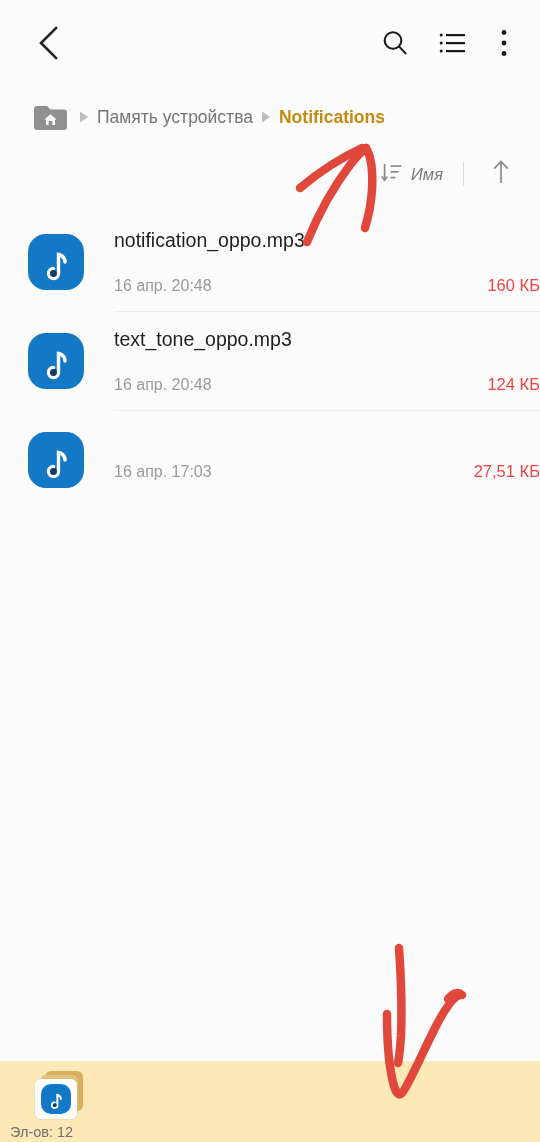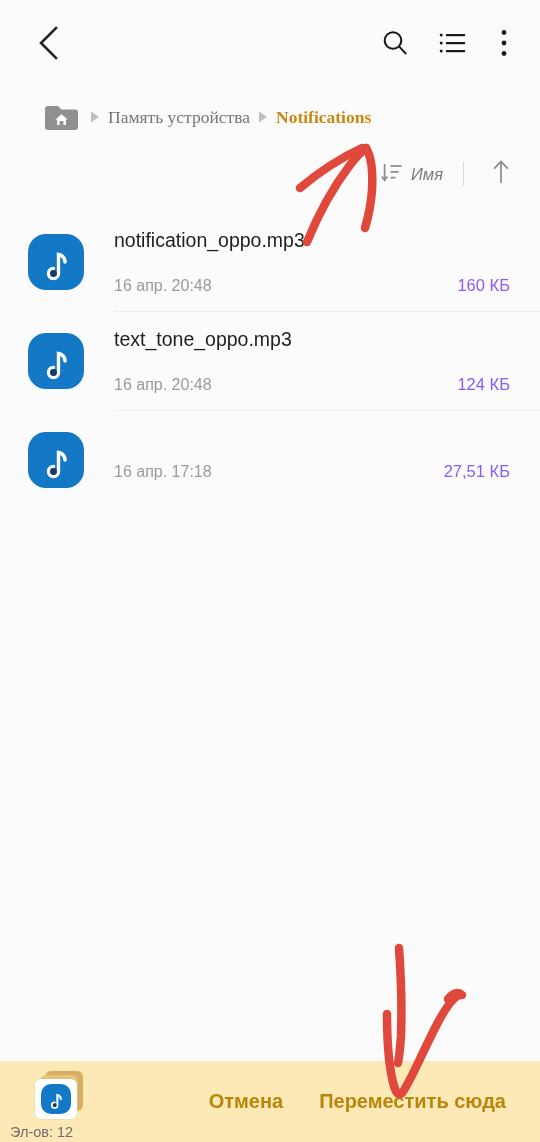--- a/index.html
+++ b/index.html
@@ -46,23 +46,22 @@
     align-items: center;
     justify-content: center;
   }
   .icon-btn.narrow { width: 44px; }
 
   
   .breadcrumb {
     height: 58px;
     display: flex;
     align-items: center;
-    padding-left: 45px;
+    padding-left: 34px;
     box-sizing: border-box;
-    font-family: Liberation Serif, serif;
   }
   .crumb-home {
     width: 33px;
     height: 27px;
     position: relative;
     margin-right: 4px;
     flex: none;
   }
   .crumb-sep {
     width: 26px;
@@ -154,36 +153,35 @@
     flex: 1;
     min-width: 0;
     display: flex;
     flex-direction: column;
     justify-content: center;
   }
   .file-toprow, .file-botrow {
     display: flex;
     align-items: baseline;
     justify-content: space-between;
-    padding-right: 30px;
   }
   .file-name {
     font-size: 19.5px;
     color: #1F1F1F;
     white-space: nowrap;
     overflow: hidden;
     text-overflow: ellipsis;
   }
   .file-date {
     font-size: 16px;
     color: #9A9A9A;
   }
   .file-size {
     font-size: 16.5px;
-    color: #8b5cf6;
+    color: #ef4444;
     white-space: nowrap;
     margin-top: 24px;
   }
 
   
   .bottombar {
     position: absolute;
     left: 0;
     right: 0;
     bottom: 0;
@@ -425,21 +423,21 @@
     <div class="file-icon">
       <div class="squircle">
         <svg width="56" height="56" viewBox="0 0 56 56">
           <path d="M25.5,34.5 a5,5 0 1 0 5,5 V20.5 c0,-0 6.5,0.8 6.5,7.5" fill="none" stroke="#FFFFFF" stroke-width="3.4" stroke-linecap="round"></path>
           <circle cx="25.5" cy="39.5" r="3.4" fill="#173A66"></circle>
         </svg>
       </div>
     </div>
     <div class="file-main">
       <div class="file-botrow">
-        <span class="file-date">16 апр. 17:18</span>
+        <span class="file-date">16 апр. 17:03</span>
         <span class="file-size">27,51 КБ</span>
       </div>
     </div>
   </div>
 
 </div>
 
 <div class="bottombar">
 
   <div class="clip-wrap">
@@ -451,24 +449,20 @@
           <svg width="30" height="30" viewBox="0 0 56 56">
             <path d="M25.5,34.5 a5,5 0 1 0 5,5 V20.5 c0,-0 6.5,0.8 6.5,7.5" fill="none" stroke="#FFFFFF" stroke-width="3.8" stroke-linecap="round"></path>
             <circle cx="25.5" cy="39.5" r="3.6" fill="#173A66"></circle>
           </svg>
         </div>
       </div>
     </div>
     <span class="clip-count">Эл-ов: 12</span>
   </div>
 
-  <div class="bottom-actions">
-    <button class="bottom-btn">Отмена</button>
-    <button class="bottom-btn">Переместить сюда</button>
-  </div>
 
 </div>
 
 <svg class="annotation" viewBox="0 0 540 1142">
   <g>
     <path d="M307,242 C318,215 334,186 350,165 C356,157 362,151 366,148" fill="none" stroke="#E1483C" stroke-width="8.5" stroke-linecap="round"></path>
     <path d="M300,188 C318,173 338,159 362,148" fill="none" stroke="#E1483C" stroke-width="8.5" stroke-linecap="round"></path>
     <path d="M366,148 C371,156 373,172 372,190 C371,205 368,218 365,228" fill="none" stroke="#E1483C" stroke-width="8.5" stroke-linecap="round"></path>
   </g>
   <g>

